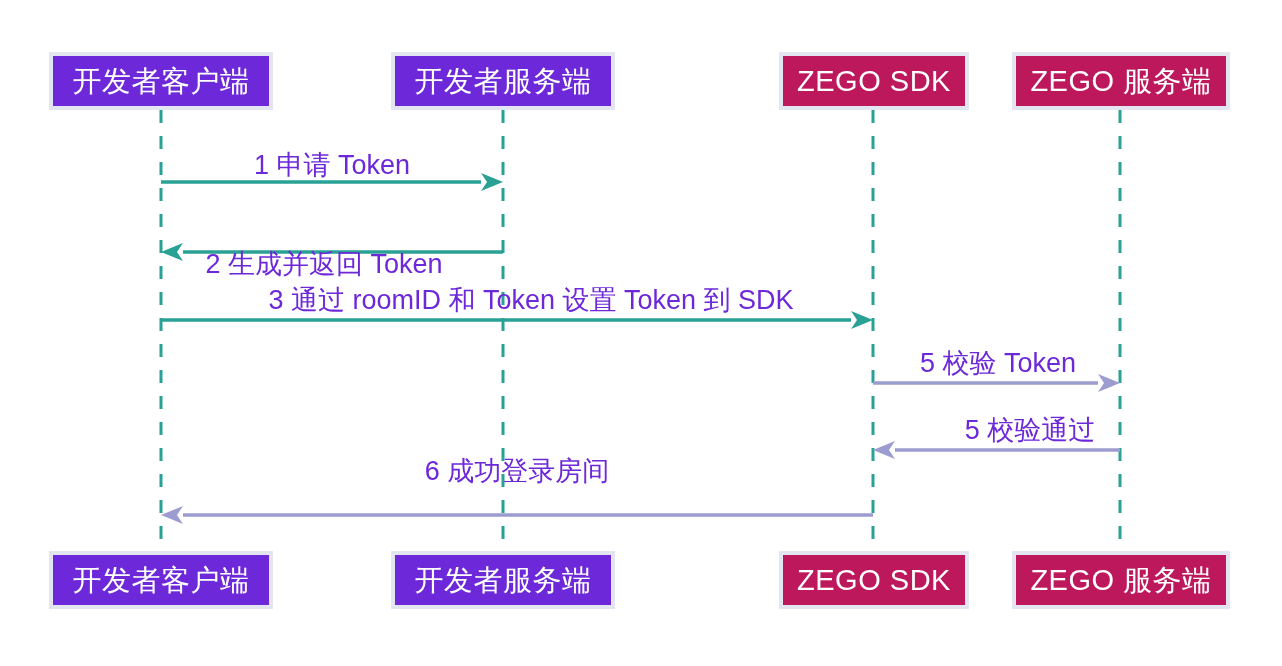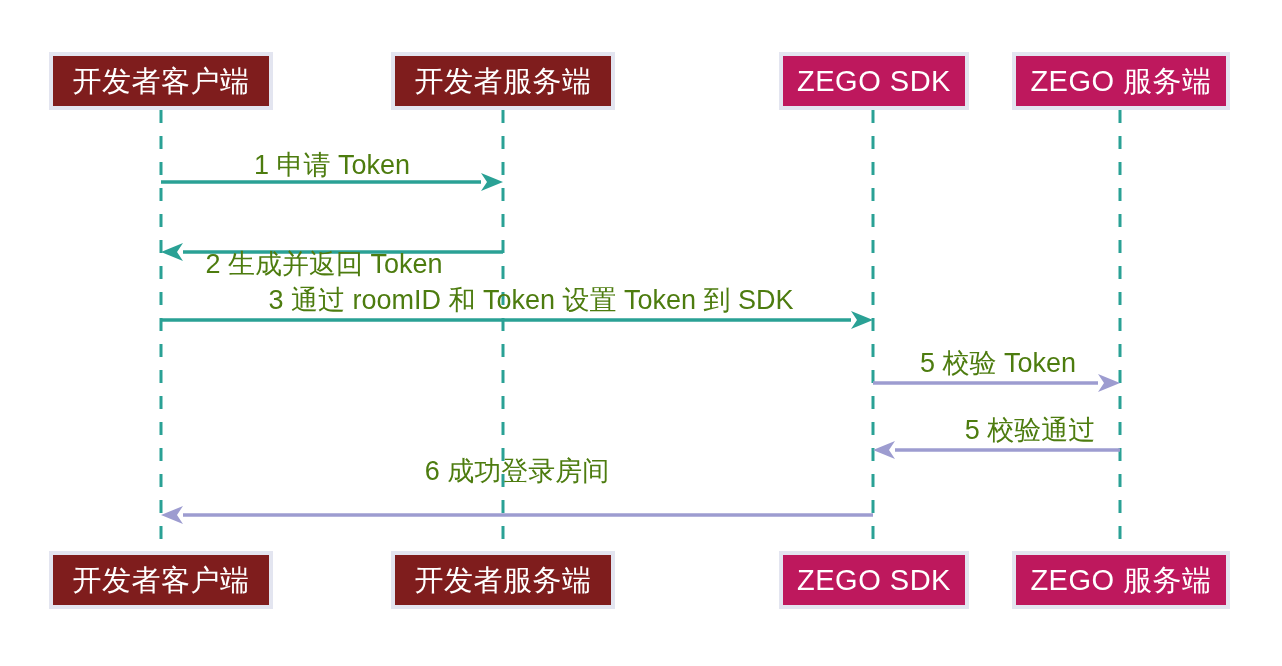--- a/index.html
+++ b/index.html
@@ -32,31 +32,31 @@
     justify-content: center;
     color: #ffffff;
     font-size: 29px;
     letter-spacing: 0.5px;
     white-space: nowrap;
     line-height: 1;
     border-style: solid;
     border-width: 4px;
   }
   .participant-box.teal {
-    background: #7f1d1d;
+    background: #6d28d9;
     border-color: #E3E5F0;
     justify-content: center;
   }
   .participant-box.purple {
     background: #be185d;
     border-color: #E3E5F0;
   }
   .msg-label {
     position: absolute;
-    color: #4d7c0f;
+    color: #6d28d9;
     font-size: 27px;
     white-space: nowrap;
     line-height: 1;
     transform: translateX(-50%);
   }
 </style>
 </head>
 <body>
 
 <div id="diagram">

